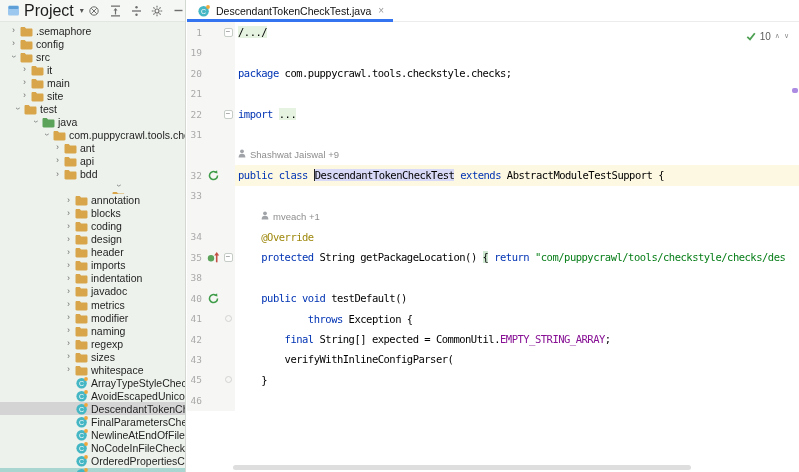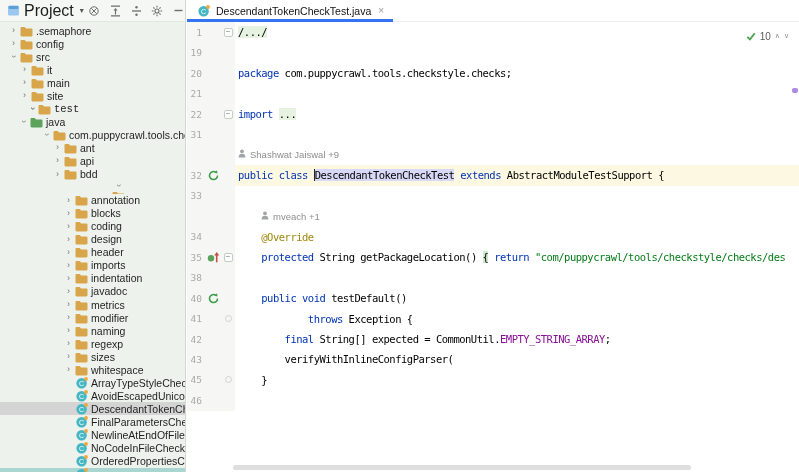--- a/index.html
+++ b/index.html
@@ -168,30 +168,30 @@
       </div>
       <div class="trow" style="padding-left: 19px;">
         <span class="chev">›</span>
         <span class="ticon">
           <svg width="13" height="11" viewBox="0 0 13 11">
             <path d="M0.5 2.2C0.5 1.5 1 1 1.7 1h3l1.4 1.6h5.2c.7 0 1.2.5 1.2 1.2v5.5c0 .7-.5 1.2-1.2 1.2H1.7c-.7 0-1.2-.5-1.2-1.2z" fill="#D9A54B"></path>
           </svg>
         </span>
         <span class="tlabel">site</span>
       </div>
-      <div class="trow" style="padding-left: 26px; font-family: Liberation Mono, monospace;">
+      <div class="trow" style="padding-left: 12px;">
         <span class="chev down">›</span>
         <span class="ticon">
           <svg width="13" height="11" viewBox="0 0 13 11">
             <path d="M0.5 2.2C0.5 1.5 1 1 1.7 1h3l1.4 1.6h5.2c.7 0 1.2.5 1.2 1.2v5.5c0 .7-.5 1.2-1.2 1.2H1.7c-.7 0-1.2-.5-1.2-1.2z" fill="#D9A54B"></path>
           </svg>
         </span>
         <span class="tlabel">test</span>
       </div>
-      <div class="trow" style="padding-left: 18px;">
+      <div class="trow" style="padding-left: 30px;">
         <span class="chev down">›</span>
         <span class="ticon">
           <svg width="13" height="11" viewBox="0 0 13 11">
             <path d="M0.5 2.2C0.5 1.5 1 1 1.7 1h3l1.4 1.6h5.2c.7 0 1.2.5 1.2 1.2v5.5c0 .7-.5 1.2-1.2 1.2H1.7c-.7 0-1.2-.5-1.2-1.2z" fill="#5BA35B"></path>
           </svg>
         </span>
         <span class="tlabel">java</span>
       </div>
       <div class="trow" style="padding-left: 41px;">
         <span class="chev down">›</span>

